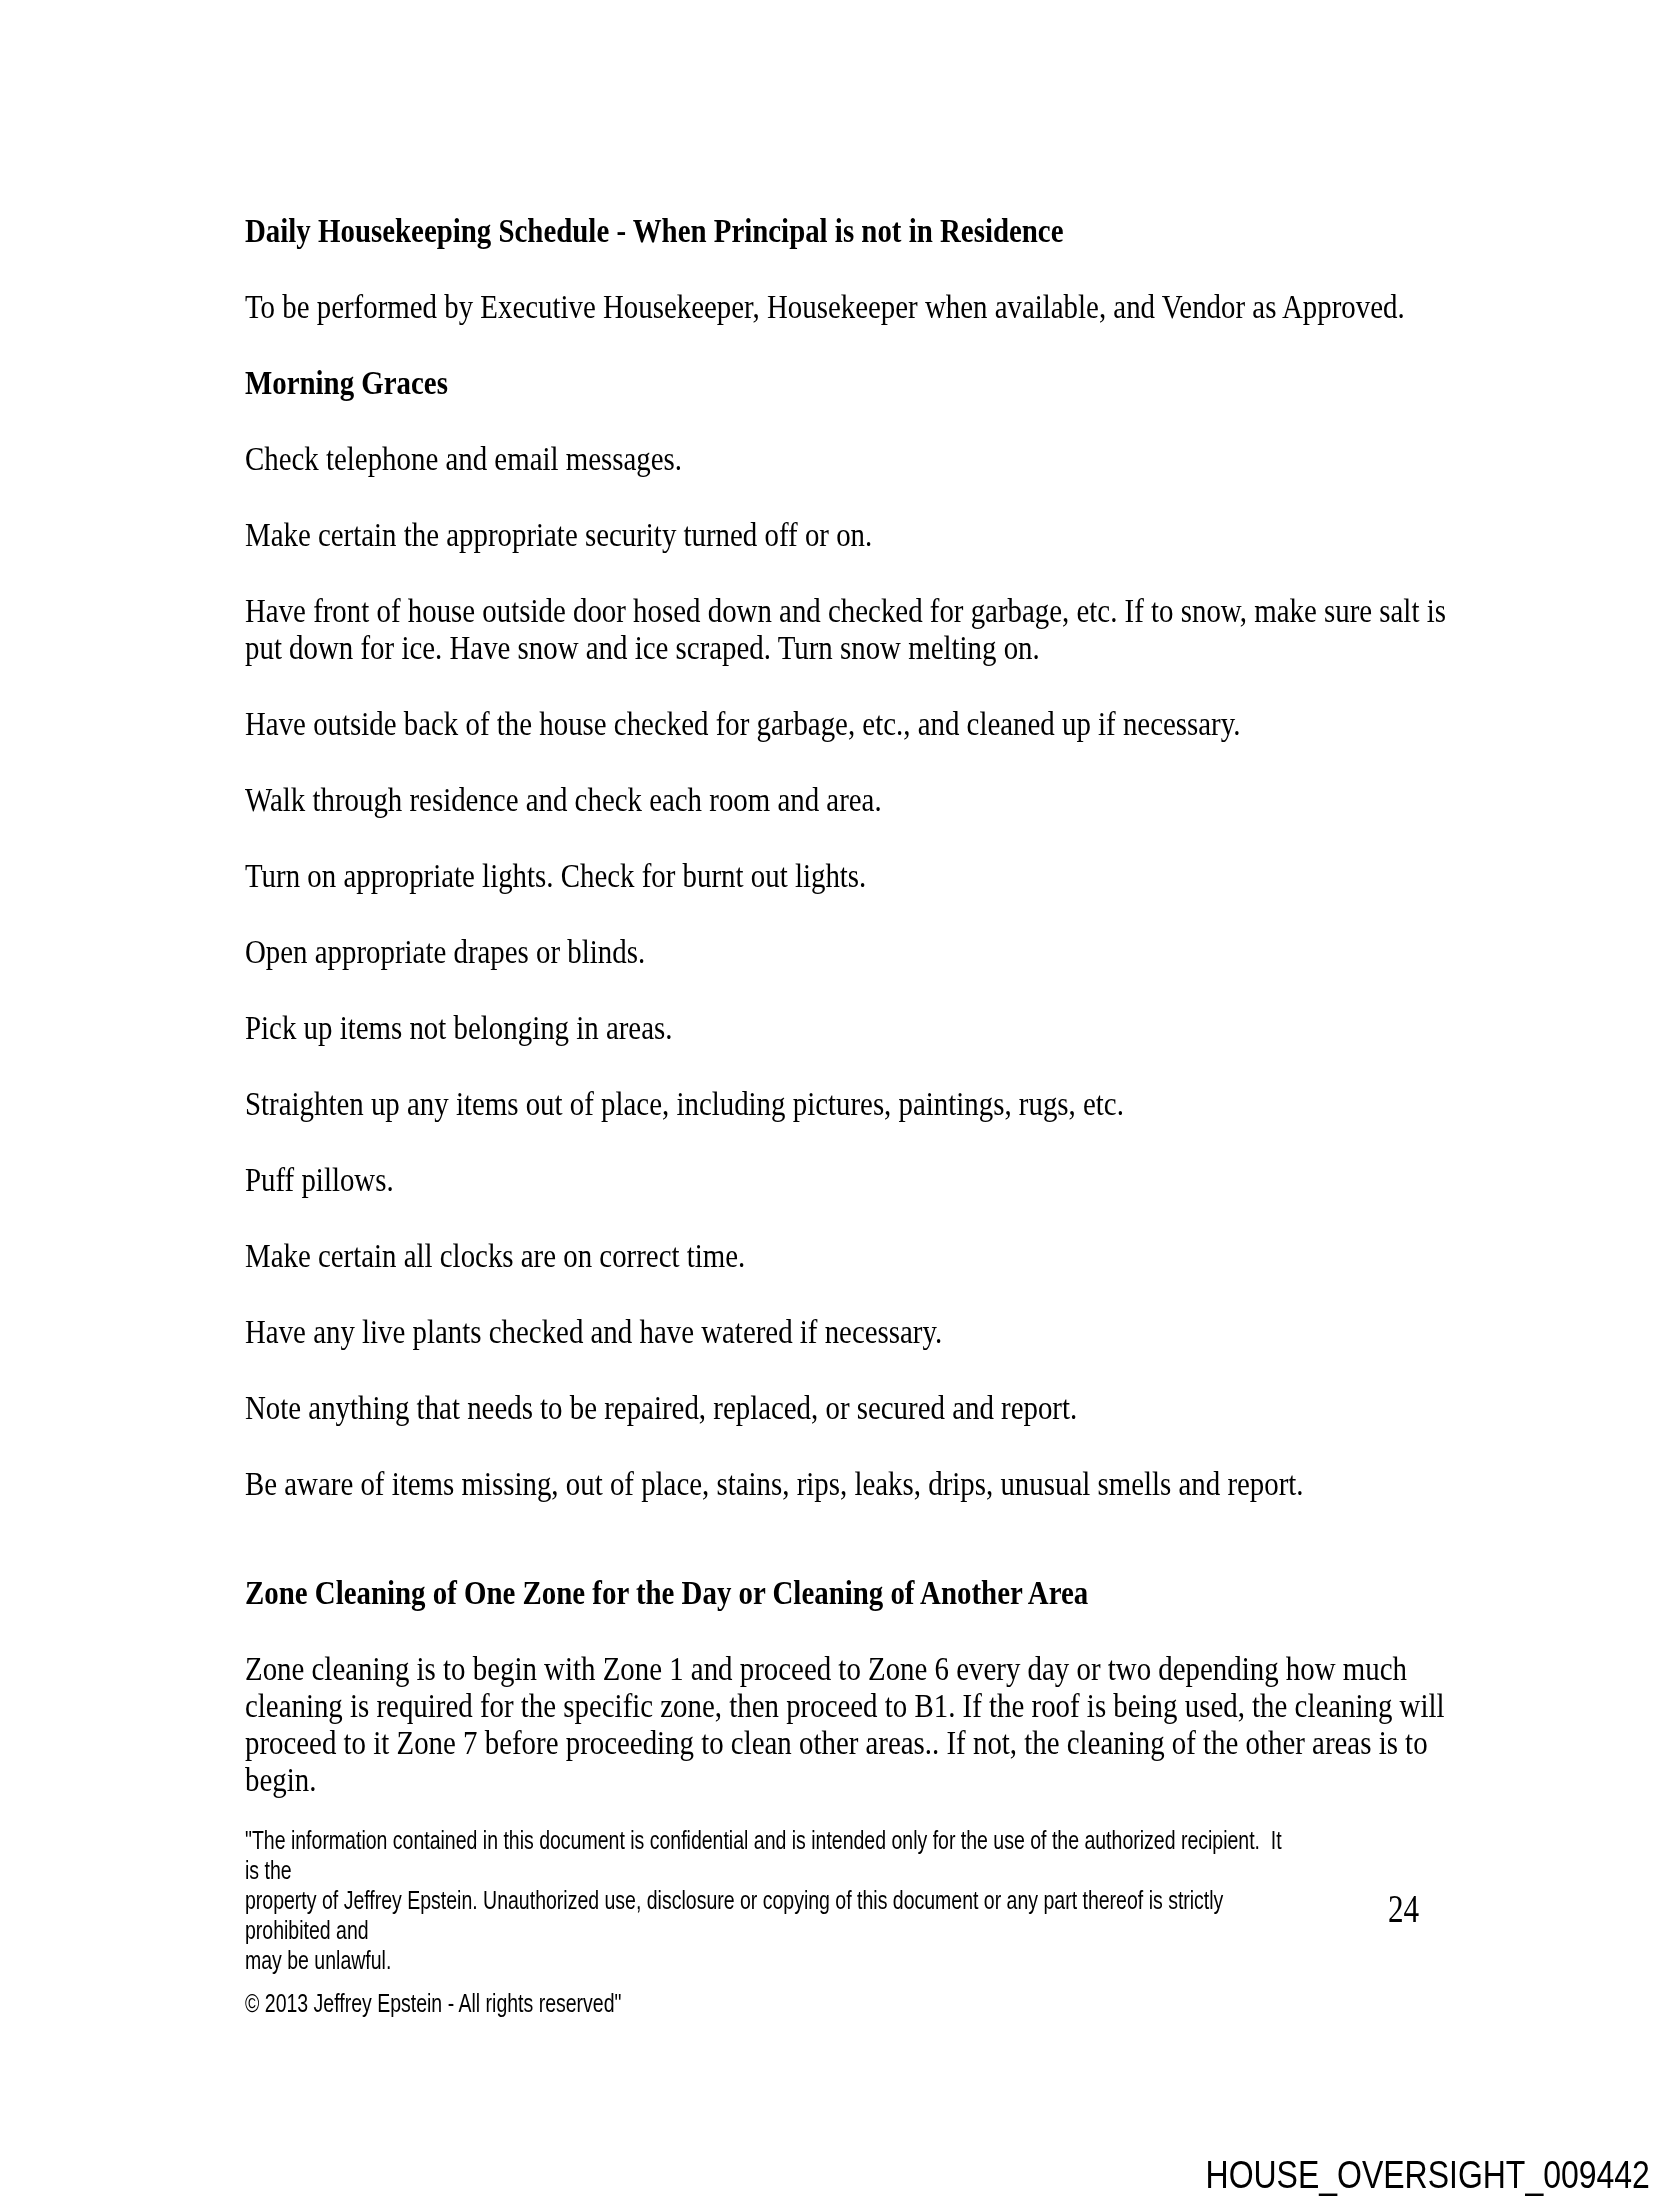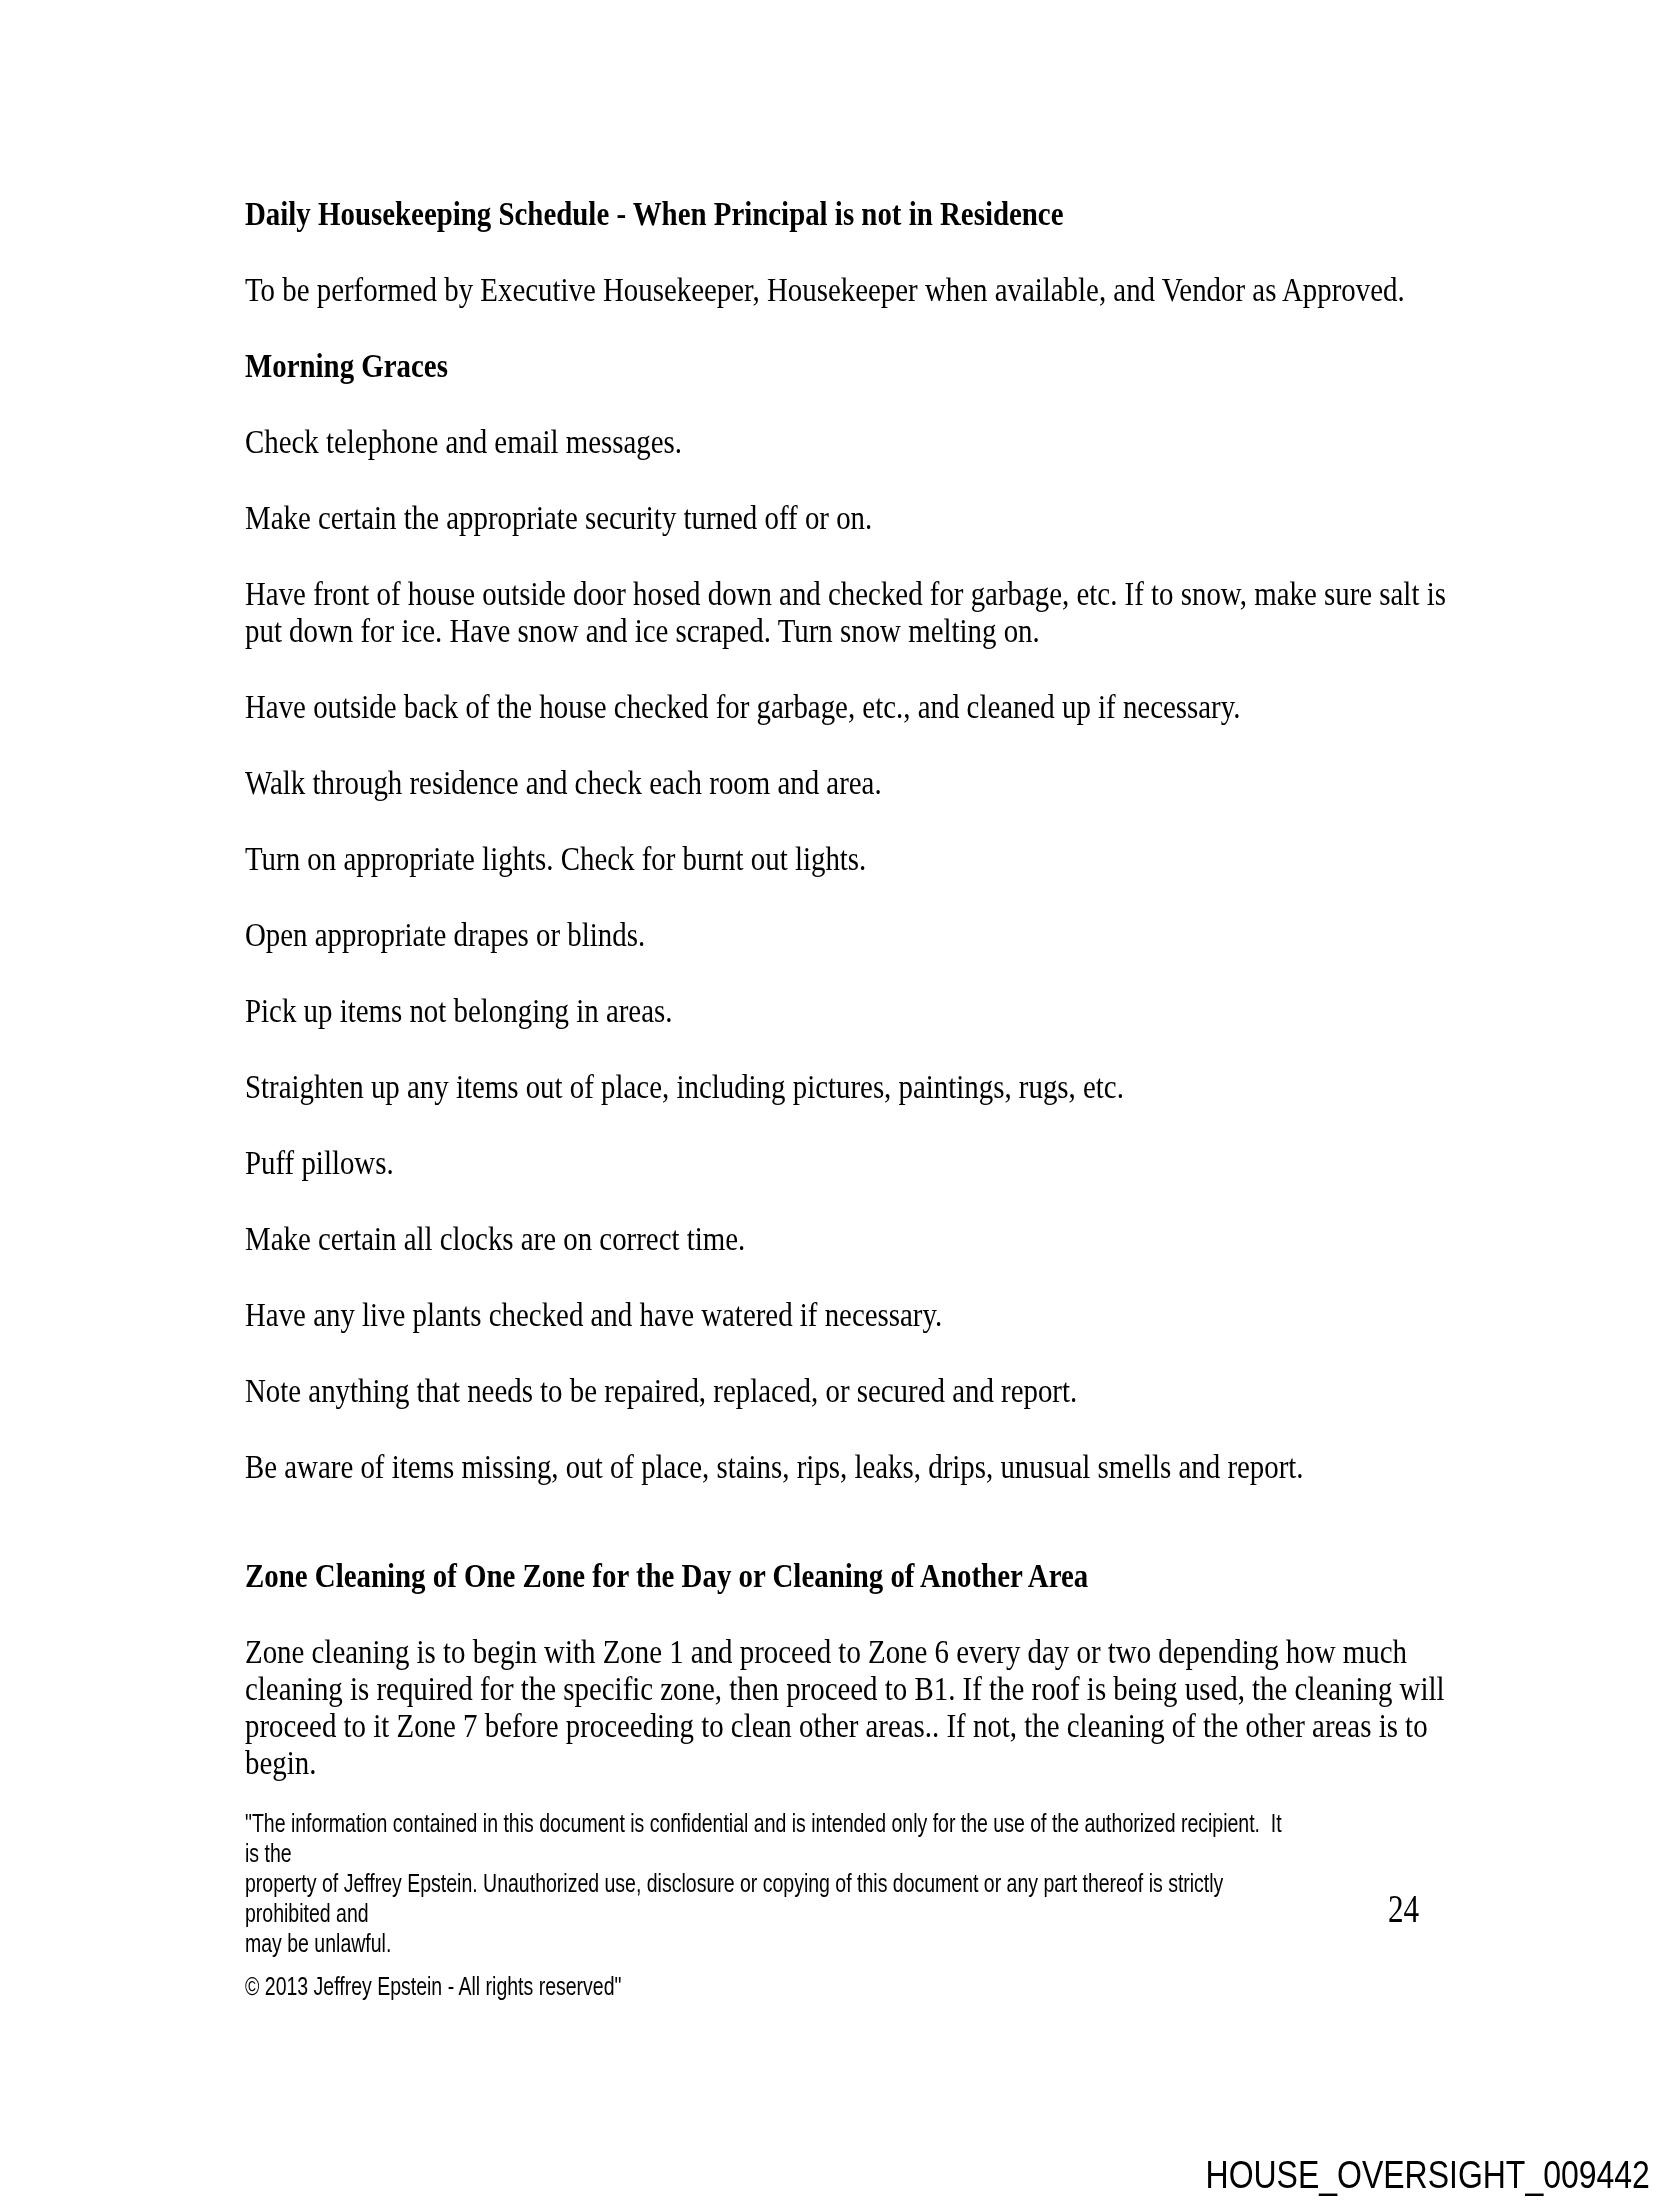--- a/index.html
+++ b/index.html
@@ -12,21 +12,21 @@
     width: 1669px;
     height: 2205px;
     background: #ffffff;
     color: #000000;
     font-family: "Liberation Serif", "DejaVu Serif", serif;
     overflow: hidden;
   }
   .content {
     position: absolute;
     left: 245px;
-    top: 196px;
+    top: 213px;
     width: 1384px;
   }
   
   .content > * {
     transform: scaleX(0.875);
     transform-origin: 0 0;
   }
   .doc-title,
   .section-heading {
     font-size: 33px;

